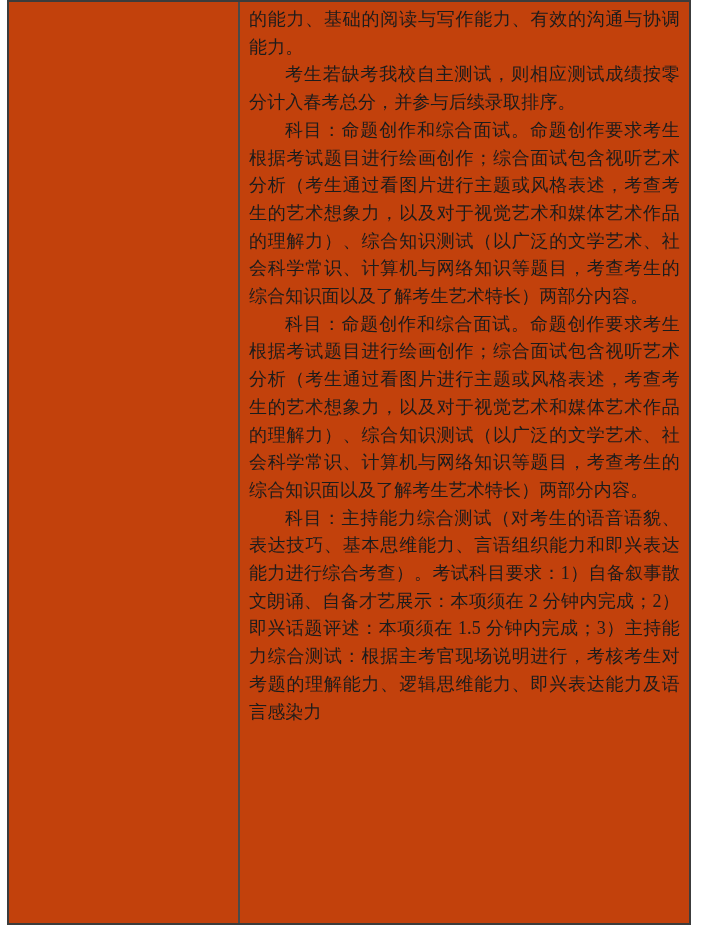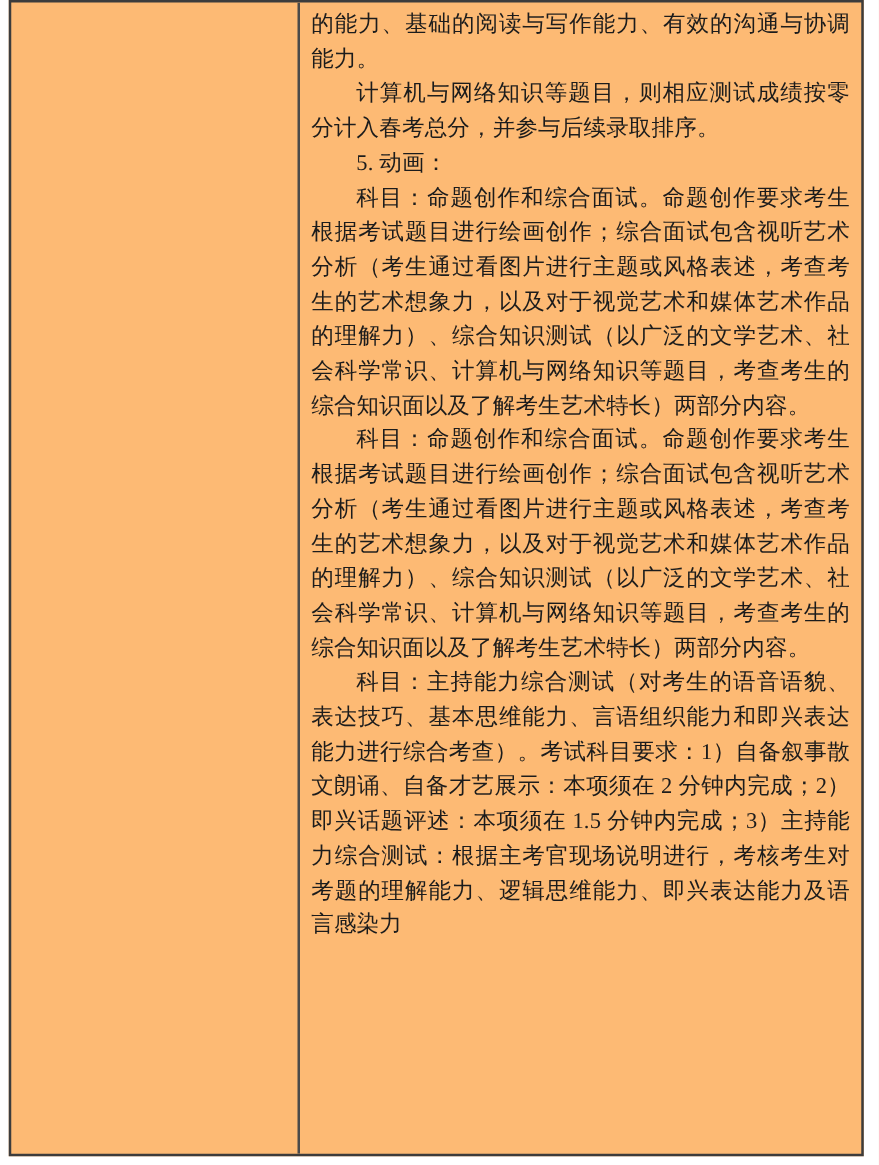--- a/index.html
+++ b/index.html
@@ -16,21 +16,21 @@
   }
   .doc-table {
     position: absolute;
     left: 7px;
     top: 0;
     width: 684px;
     height: 925px;
     box-sizing: border-box;
     border: 2px solid #3c3c3c;
     display: flex;
-    background: #fdba74;
+    background: #c2410c;
     overflow: hidden;
   }
   .cell {
     box-sizing: border-box;
     height: 100%;
   }
   .cell.left {
     width: 231px;
     flex: 0 0 231px;
     border-right: 2px solid #4a4a4a;
@@ -54,19 +54,18 @@
     text-indent: 2em;
   }
 </style>
 </head>
 <body>
 
 <div class="doc-table">
   <div class="cell left"></div>
   <div class="cell right">
     <p class="para">的能力、基础的阅读与写作能力、有效的沟通与协调能力。</p>
-    <p class="para indent">计算机与网络知识等题目，则相应测试成绩按零分计入春考总分，并参与后续录取排序。</p>
-    <p class="para indent">5. 动画：</p>
+    <p class="para indent">考生若缺考我校自主测试，则相应测试成绩按零分计入春考总分，并参与后续录取排序。</p>
     <p class="para indent">科目：命题创作和综合面试。命题创作要求考生根据考试题目进行绘画创作；综合面试包含视听艺术分析（考生通过看图片进行主题或风格表述，考查考生的艺术想象力，以及对于视觉艺术和媒体艺术作品的理解力）、综合知识测试（以广泛的文学艺术、社会科学常识、计算机与网络知识等题目，考查考生的综合知识面以及了解考生艺术特长）两部分内容。</p>
     <p class="para indent">科目：命题创作和综合面试。命题创作要求考生根据考试题目进行绘画创作；综合面试包含视听艺术分析（考生通过看图片进行主题或风格表述，考查考生的艺术想象力，以及对于视觉艺术和媒体艺术作品的理解力）、综合知识测试（以广泛的文学艺术、社会科学常识、计算机与网络知识等题目，考查考生的综合知识面以及了解考生艺术特长）两部分内容。</p>
     <p class="para indent">科目：主持能力综合测试（对考生的语音语貌、表达技巧、基本思维能力、言语组织能力和即兴表达能力进行综合考查）。考试科目要求：1）自备叙事散文朗诵、自备才艺展示：本项须在 2 分钟内完成；2）即兴话题评述：本项须在 1.5 分钟内完成；3）主持能力综合测试：根据主考官现场说明进行，考核考生对考题的理解能力、逻辑思维能力、即兴表达能力及语言感染力</p>
   </div>
 </div>
 
 </body></html>

